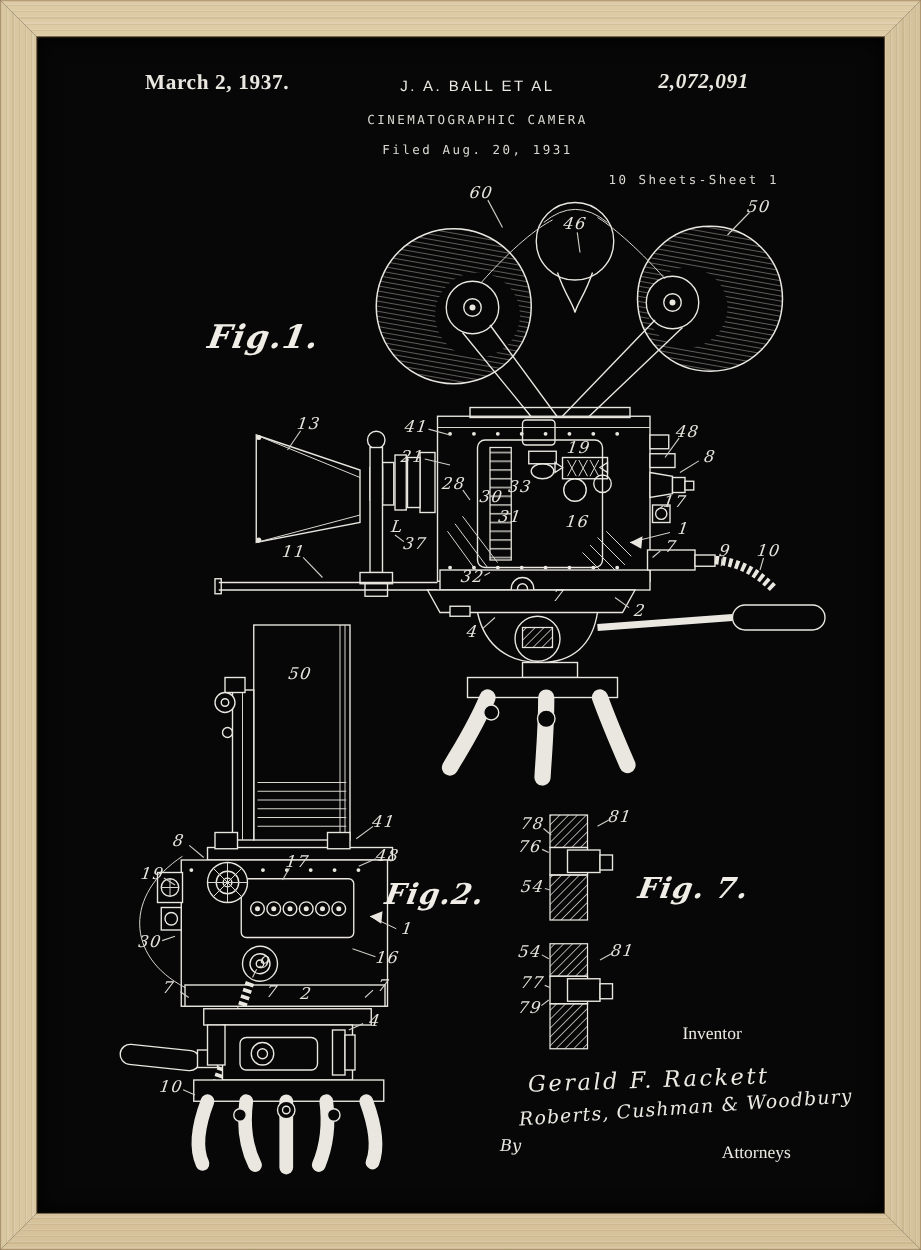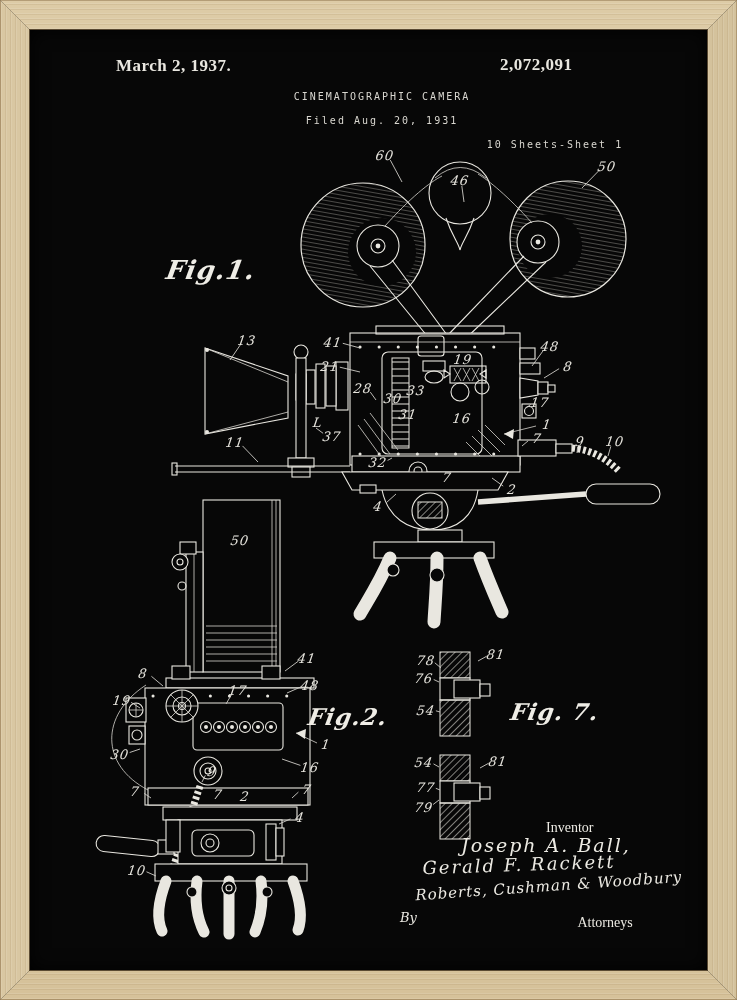--- a/index.html
+++ b/index.html
@@ -46,21 +46,22 @@
 <div id="stage">
   <div class="frame-piece f-top"></div>
   <div class="frame-piece f-bottom"></div>
   <div class="frame-piece f-left"></div>
   <div class="frame-piece f-right"></div>
   <div class="frame-edge"></div>
 
   <div id="poster">
 
     <div class="abs ink hdr-serif" style="left:86px;top:26px;">March 2, 1937.</div>
-    <div class="abs ink hdr-serif" style="left:470px;top:25px;width:126px;text-align:left;">2,072,091</div>
+    <div class="abs ink hdr-sans" style="left:232px;top:32px;width:240px;text-align:center;">J. A. BALL ET AL</div>
+    <div class="abs ink hdr-serif" style="left:470px;top:25px;width:126px;text-align:center;font-style:italic;">2,072,091</div>
     <div class="abs hdr-mono" style="left:232px;top:61px;width:240px;text-align:center;">CINEMATOGRAPHIC CAMERA</div>
     <div class="abs hdr-mono" style="left:232px;top:85px;width:240px;text-align:center;">Filed Aug. 20, 1931</div>
     <div class="abs hdr-mono" style="left:455px;top:85px;width:140px;text-align:center;margin-top:24px;">10 Sheets-Sheet 1</div>
 
     <svg width="677" height="940" viewBox="0 0 677 940">
       <defs>
         <pattern id="roll" width="4" height="4" patternUnits="userSpaceOnUse" patternTransform="rotate(100)">
           <line x1="0" y1="0" x2="0" y2="4" stroke="#9f9d97" stroke-width="0.9"></line>
         </pattern>
         <pattern id="hatch45" width="5" height="5" patternUnits="userSpaceOnUse" patternTransform="rotate(45)">
@@ -373,19 +374,18 @@
         <div class="ref" style="left: 466px; top: 624px;">81</div>
         <div class="ref" style="left: 394px; top: 648px;">76</div>
         <div class="ref" style="left: 396px; top: 680px;">54</div>
         <div class="ref" style="left: 394px; top: 732px;">54</div>
         <div class="ref" style="left: 468px; top: 731px;">81</div>
         <div class="ref" style="left: 396px; top: 757px;">77</div>
         <div class="ref" style="left: 394px; top: 777px;">79</div>
       </div>
 
     <div class="abs sig" style="left:516px;top:790px;width:110px;text-align:left;font-size:14px;font-style:normal;font-family:'Liberation Serif',serif;">Inventor</div>
-    <div class="abs sig" style="left:396px;top:804px;width:240px;text-align:center;font-size:19px;letter-spacing:2px;">Joseph A. Ball,</div>
     <div class="abs sig" style="left:369px;top:824px;width:240px;text-align:center;font-size:18px;letter-spacing:2px;transform:rotate(-2deg);">Gerald F. Rackett</div>
     <div class="abs sig" style="left:370px;top:880px;font-size:13px;">By</div>
     <div class="abs sig" style="left:385px;top:848px;width:240px;text-align:center;font-size:15px;letter-spacing:1px;transform:rotate(-4deg);">Roberts, Cushman &amp; Woodbury</div>
     <div class="abs sig" style="left:520px;top:885px;width:110px;text-align:center;font-size:14px;font-style:normal;font-family:'Liberation Serif',serif;">Attorneys</div>
   </div>
 </div>
 
 </body></html>

